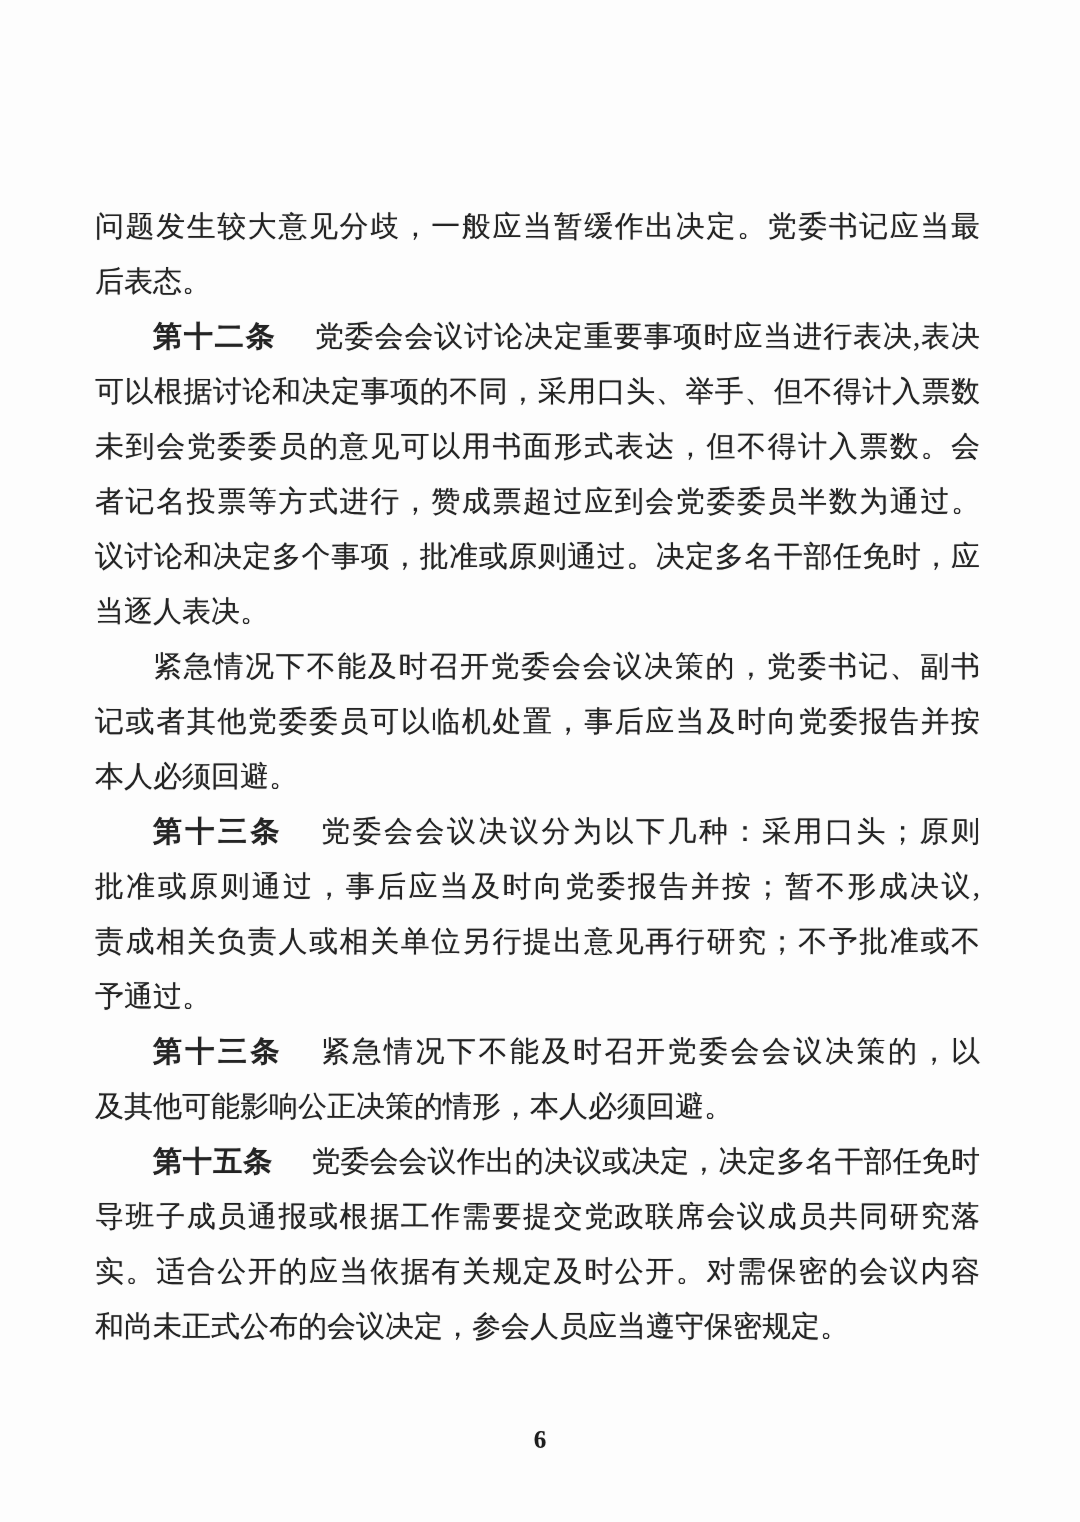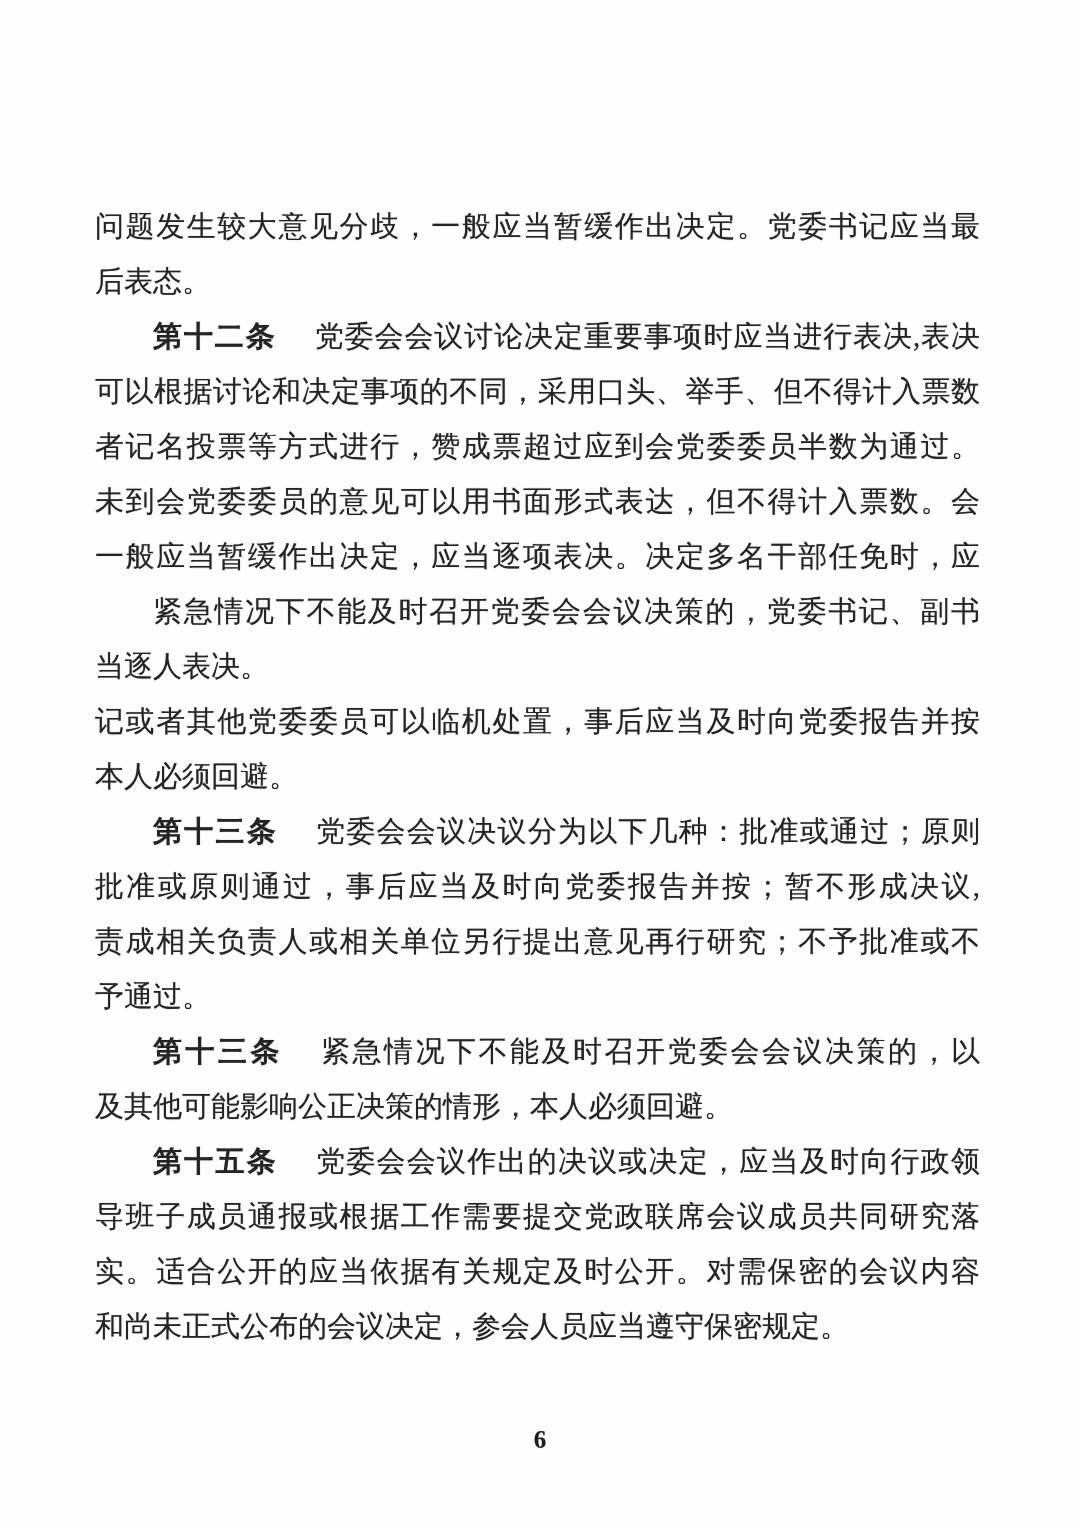--- a/index.html
+++ b/index.html
@@ -64,43 +64,43 @@
 <div class="page">
   <div class="text-block">
 
     <div class="line">问题发生较大意见分歧，一般应当暂缓作出决定。党委书记应当最</div>
     <div class="line end">后表态。</div>
 
     <div class="line ind">
       <span class="num">第十二条</span><span>党委会会议讨论决定重要事项时应当进行表决,表决</span>
     </div>
     <div class="line">可以根据讨论和决定事项的不同，采用口头、举手、但不得计入票数</div>
+    <div class="line">未到会党委委员的意见可以用书面形式表达，但不得计入票数。会</div>
     <div class="line">者记名投票等方式进行，赞成票超过应到会党委委员半数为通过。</div>
-    <div class="line">未到会党委委员的意见可以用书面形式表达，但不得计入票数。会</div>
-    <div class="line">一般应当暂缓作出决定，应当逐项表决。决定多名干部任免时，应</div>
+    <div class="line">议讨论和决定多个事项，批准或原则通过。决定多名干部任免时，应</div>
+    <div class="line end">当逐人表决。</div>
+
     <div class="line ind">紧急情况下不能及时召开党委会会议决策的，党委书记、副书</div>
-
-    <div class="line end">当逐人表决。</div>
     <div class="line">记或者其他党委委员可以临机处置，事后应当及时向党委报告并按</div>
     <div class="line end">本人必须回避。</div>
 
     <div class="line ind">
-      <span class="num">第十三条</span><span>党委会会议决议分为以下几种：批准或通过；原则</span>
+      <span class="num">第十三条</span><span>党委会会议决议分为以下几种：采用口头；原则</span>
     </div>
     <div class="line">批准或原则通过，事后应当及时向党委报告并按；暂不形成决议,</div>
     <div class="line">责成相关负责人或相关单位另行提出意见再行研究；不予批准或不</div>
     <div class="line end">予通过。</div>
 
     <div class="line ind">
       <span class="num">第十三条</span><span>紧急情况下不能及时召开党委会会议决策的，以</span>
     </div>
     <div class="line end">及其他可能影响公正决策的情形，本人必须回避。</div>
 
     <div class="line ind">
-      <span class="num">第十五条</span><span>党委会会议作出的决议或决定，应当及时向行政领</span>
+      <span class="num">第十五条</span><span>党委会会议作出的决议或决定，决定多名干部任免时</span>
     </div>
     <div class="line">导班子成员通报或根据工作需要提交党政联席会议成员共同研究落</div>
     <div class="line">实。适合公开的应当依据有关规定及时公开。对需保密的会议内容</div>
     <div class="line end">和尚未正式公布的会议决定，参会人员应当遵守保密规定。</div>
 
   </div>
 
   <div class="page-number">6</div>
 </div>
 

